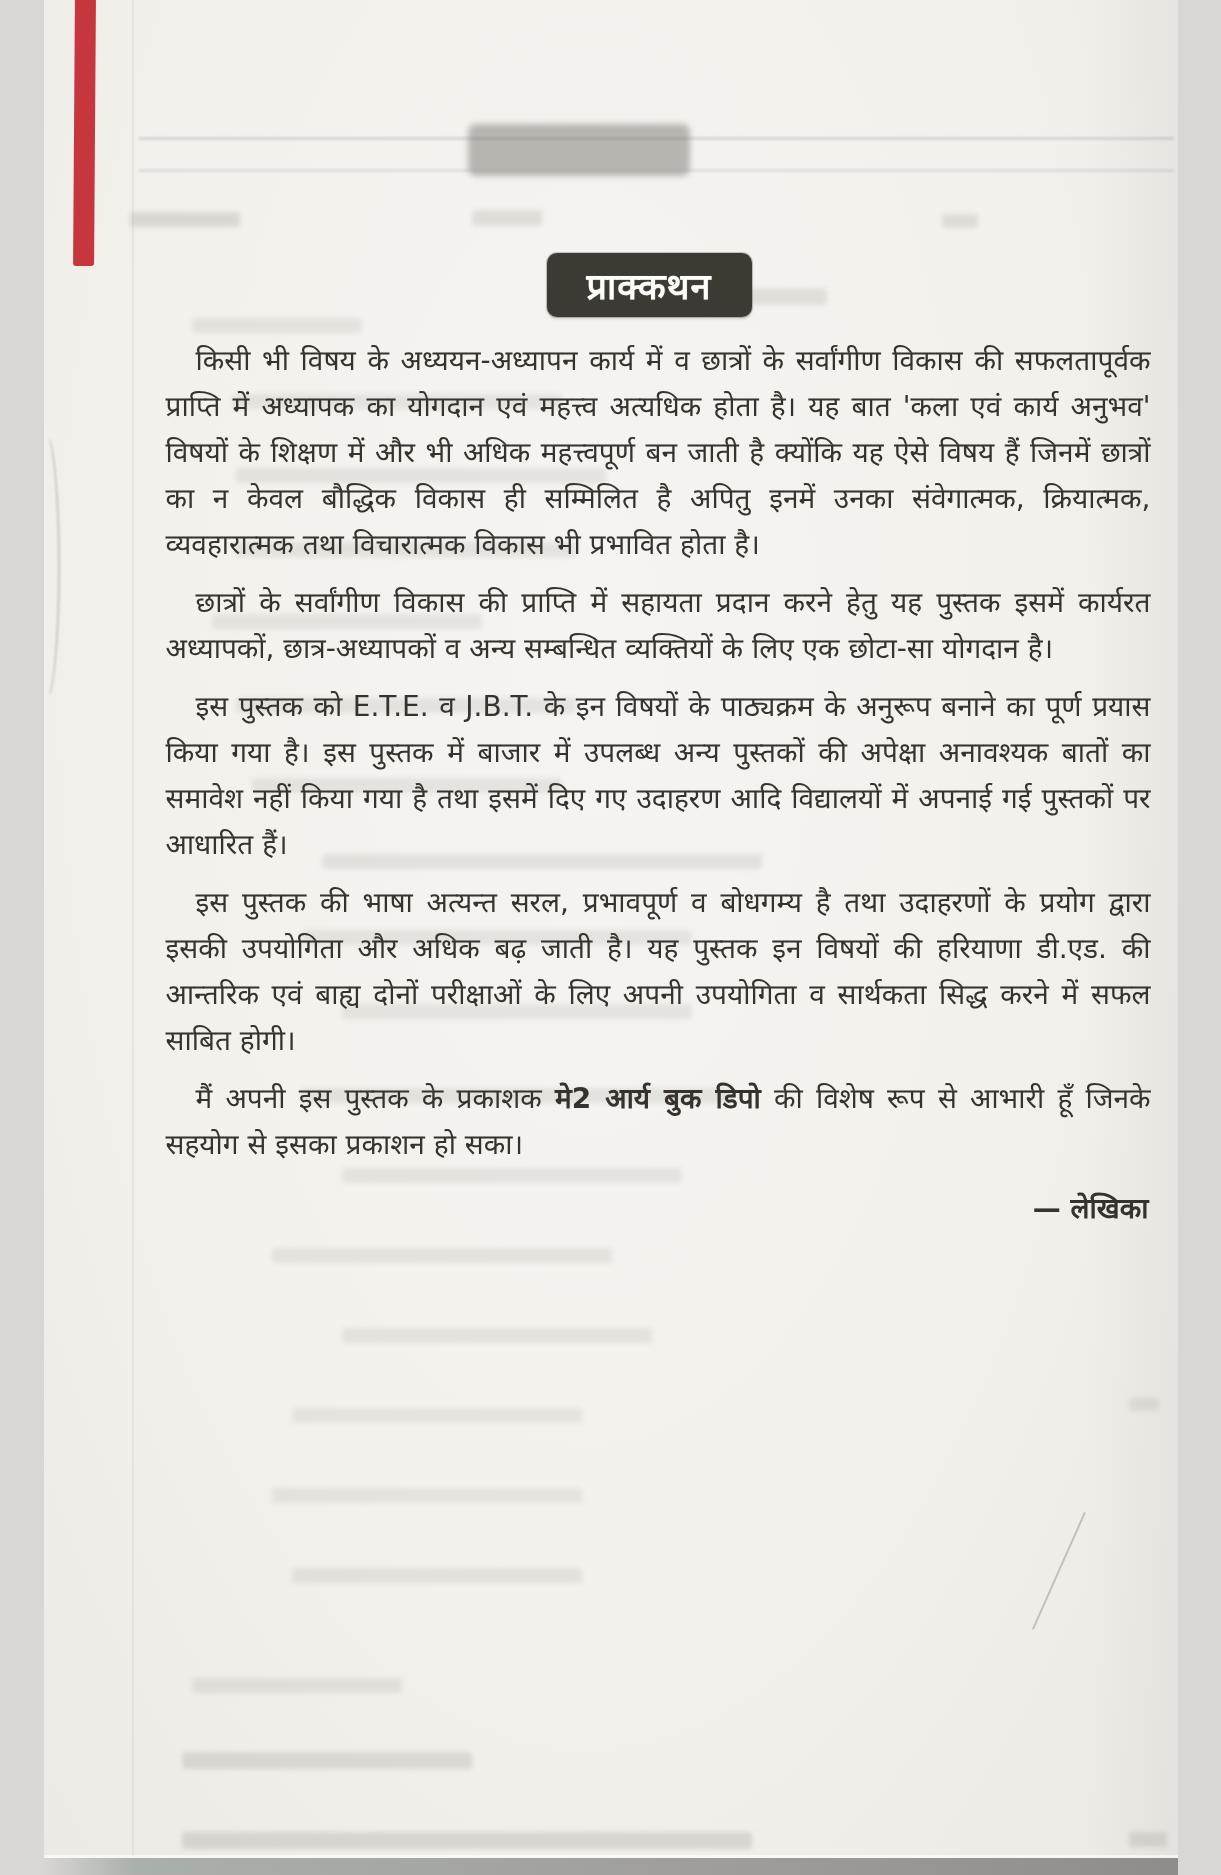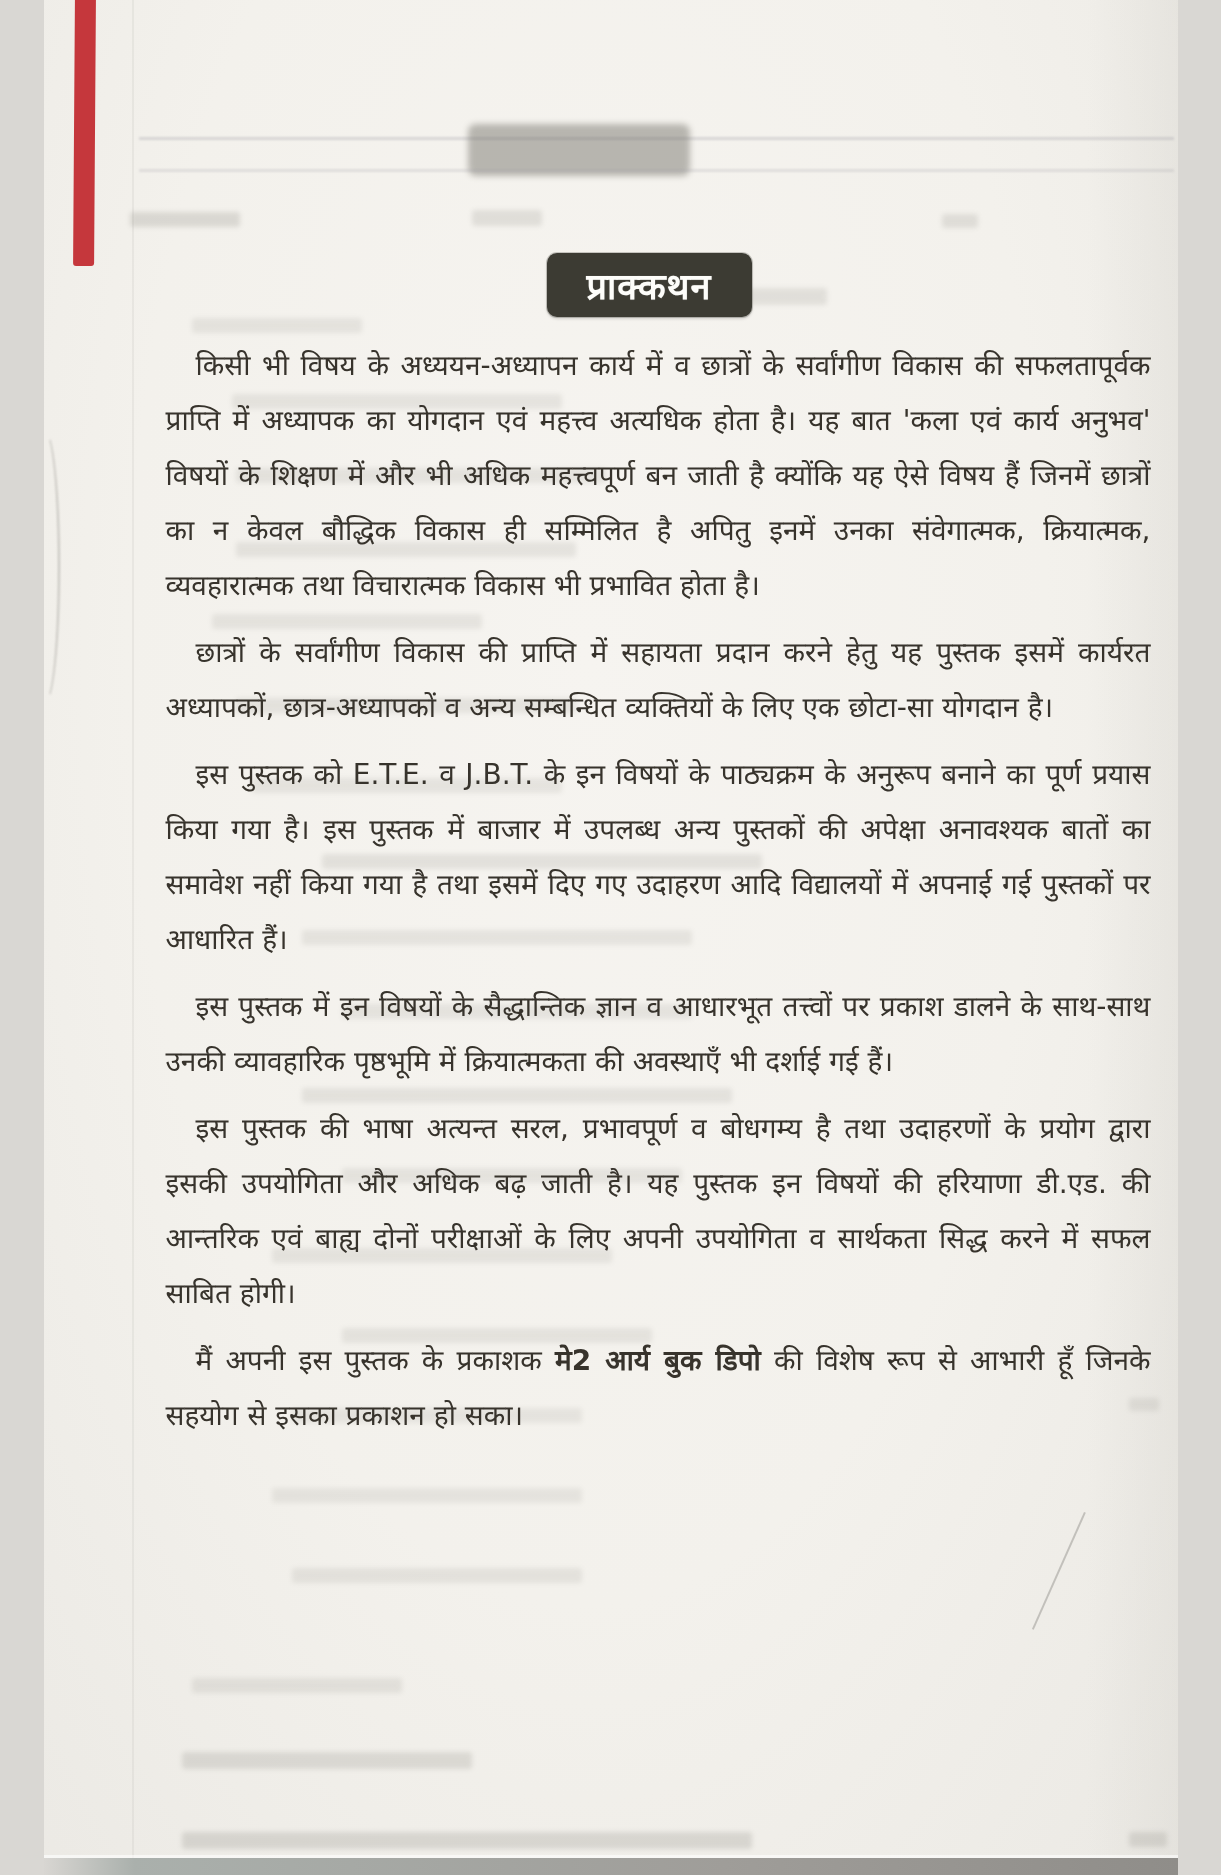--- a/index.html
+++ b/index.html
@@ -55,21 +55,21 @@
     box-shadow:0 0 0 1px rgba(60,59,51,.25), 0 2px 3px rgba(0,0,0,.15);
   }
   .title-box span{
     color:var(--title-text,#fdfdfa);
     font-size:36px;font-weight:bold;letter-spacing:1px;
     text-shadow:0 0 1px rgba(255,255,255,.4);
   }
   
   .content{
     position:absolute;left:122px;top:322px;width:985px;
-    font-size:28px;line-height:55px;text-align:justify;
+    font-size:28px;line-height:46px;text-align:justify;
     color:var(--ink,#37332c);
   }
   .content p{margin:0 0 12px;text-indent:30px;}
   .content p.first{margin-top:16px;}
   .content p strong{font-weight:bold;}
   .closing{text-indent:14px !important;margin-top:14px !important;}
   .signature{
     text-align:right;font-weight:bold;text-indent:0 !important;
     margin-top:18px !important;padding-right:2px;
   }
@@ -117,19 +117,19 @@
   <i class="g" style="left:1085px;top:1832px;width:38px;height:15px;opacity:.18"></i>
 
   <div class="title-box">
     <span>प्राक्कथन</span>
   </div>
 
   <div class="content">
     <p class="first">किसी भी विषय के अध्ययन-अध्यापन कार्य में व छात्रों के सर्वांगीण विकास की सफलतापूर्वक प्राप्ति में अध्यापक का योगदान एवं महत्त्व अत्यधिक होता है। यह बात 'कला एवं कार्य अनुभव' विषयों के शिक्षण में और भी अधिक महत्त्वपूर्ण बन जाती है क्योंकि यह ऐसे विषय हैं जिनमें छात्रों का न केवल बौद्धिक विकास ही सम्मिलित है अपितु इनमें उनका संवेगात्मक, क्रियात्मक, व्यवहारात्मक तथा विचारात्मक विकास भी प्रभावित होता है।</p>
     <p>छात्रों के सर्वांगीण विकास की प्राप्ति में सहायता प्रदान करने हेतु यह पुस्तक इसमें कार्यरत अध्यापकों, छात्र-अध्यापकों व अन्य सम्बन्धित व्यक्तियों के लिए एक छोटा-सा योगदान है।</p>
     <p>इस पुस्तक को E.T.E. व J.B.T. के इन विषयों के पाठ्यक्रम के अनुरूप बनाने का पूर्ण प्रयास किया गया है। इस पुस्तक में बाजार में उपलब्ध अन्य पुस्तकों की अपेक्षा  अनावश्यक बातों का समावेश नहीं किया गया है तथा इसमें दिए गए उदाहरण आदि विद्यालयों में अपनाई गई पुस्तकों पर आधारित हैं।</p>
-    <p>इस पुस्तक में इन विषयों के सैद्धान्तिक ज्ञान व आधारभूत तत्त्वों पर प्रकाश डालने के साथ-साथ उनकी व्यावहारिक पृष्ठभूमि में क्रियात्मकता की अवस्थाएँ भी दर्शाई गई हैं।</p>
     <p>इस पुस्तक की भाषा अत्यन्त सरल, प्रभावपूर्ण व बोधगम्य है तथा उदाहरणों के प्रयोग द्वारा इसकी उपयोगिता और अधिक बढ़ जाती है। यह पुस्तक इन विषयों की हरियाणा डी.एड. की आन्तरिक एवं बाह्य दोनों परीक्षाओं के लिए अपनी उपयोगिता व सार्थकता सिद्ध करने में सफल साबित होगी।</p>
     <p><span>मैं अपनी इस पुस्तक के प्रकाशक </span><strong>मे2 आर्य बुक डिपो</strong><span> की विशेष रूप से आभारी हूँ जिनके सहयोग से इसका प्रकाशन हो सका।</span></p>
+    <p class="signature">— लेखिका</p>
   </div>
 
   <span class="bottom-band"></span>
 </div>
 
 </body></html>

